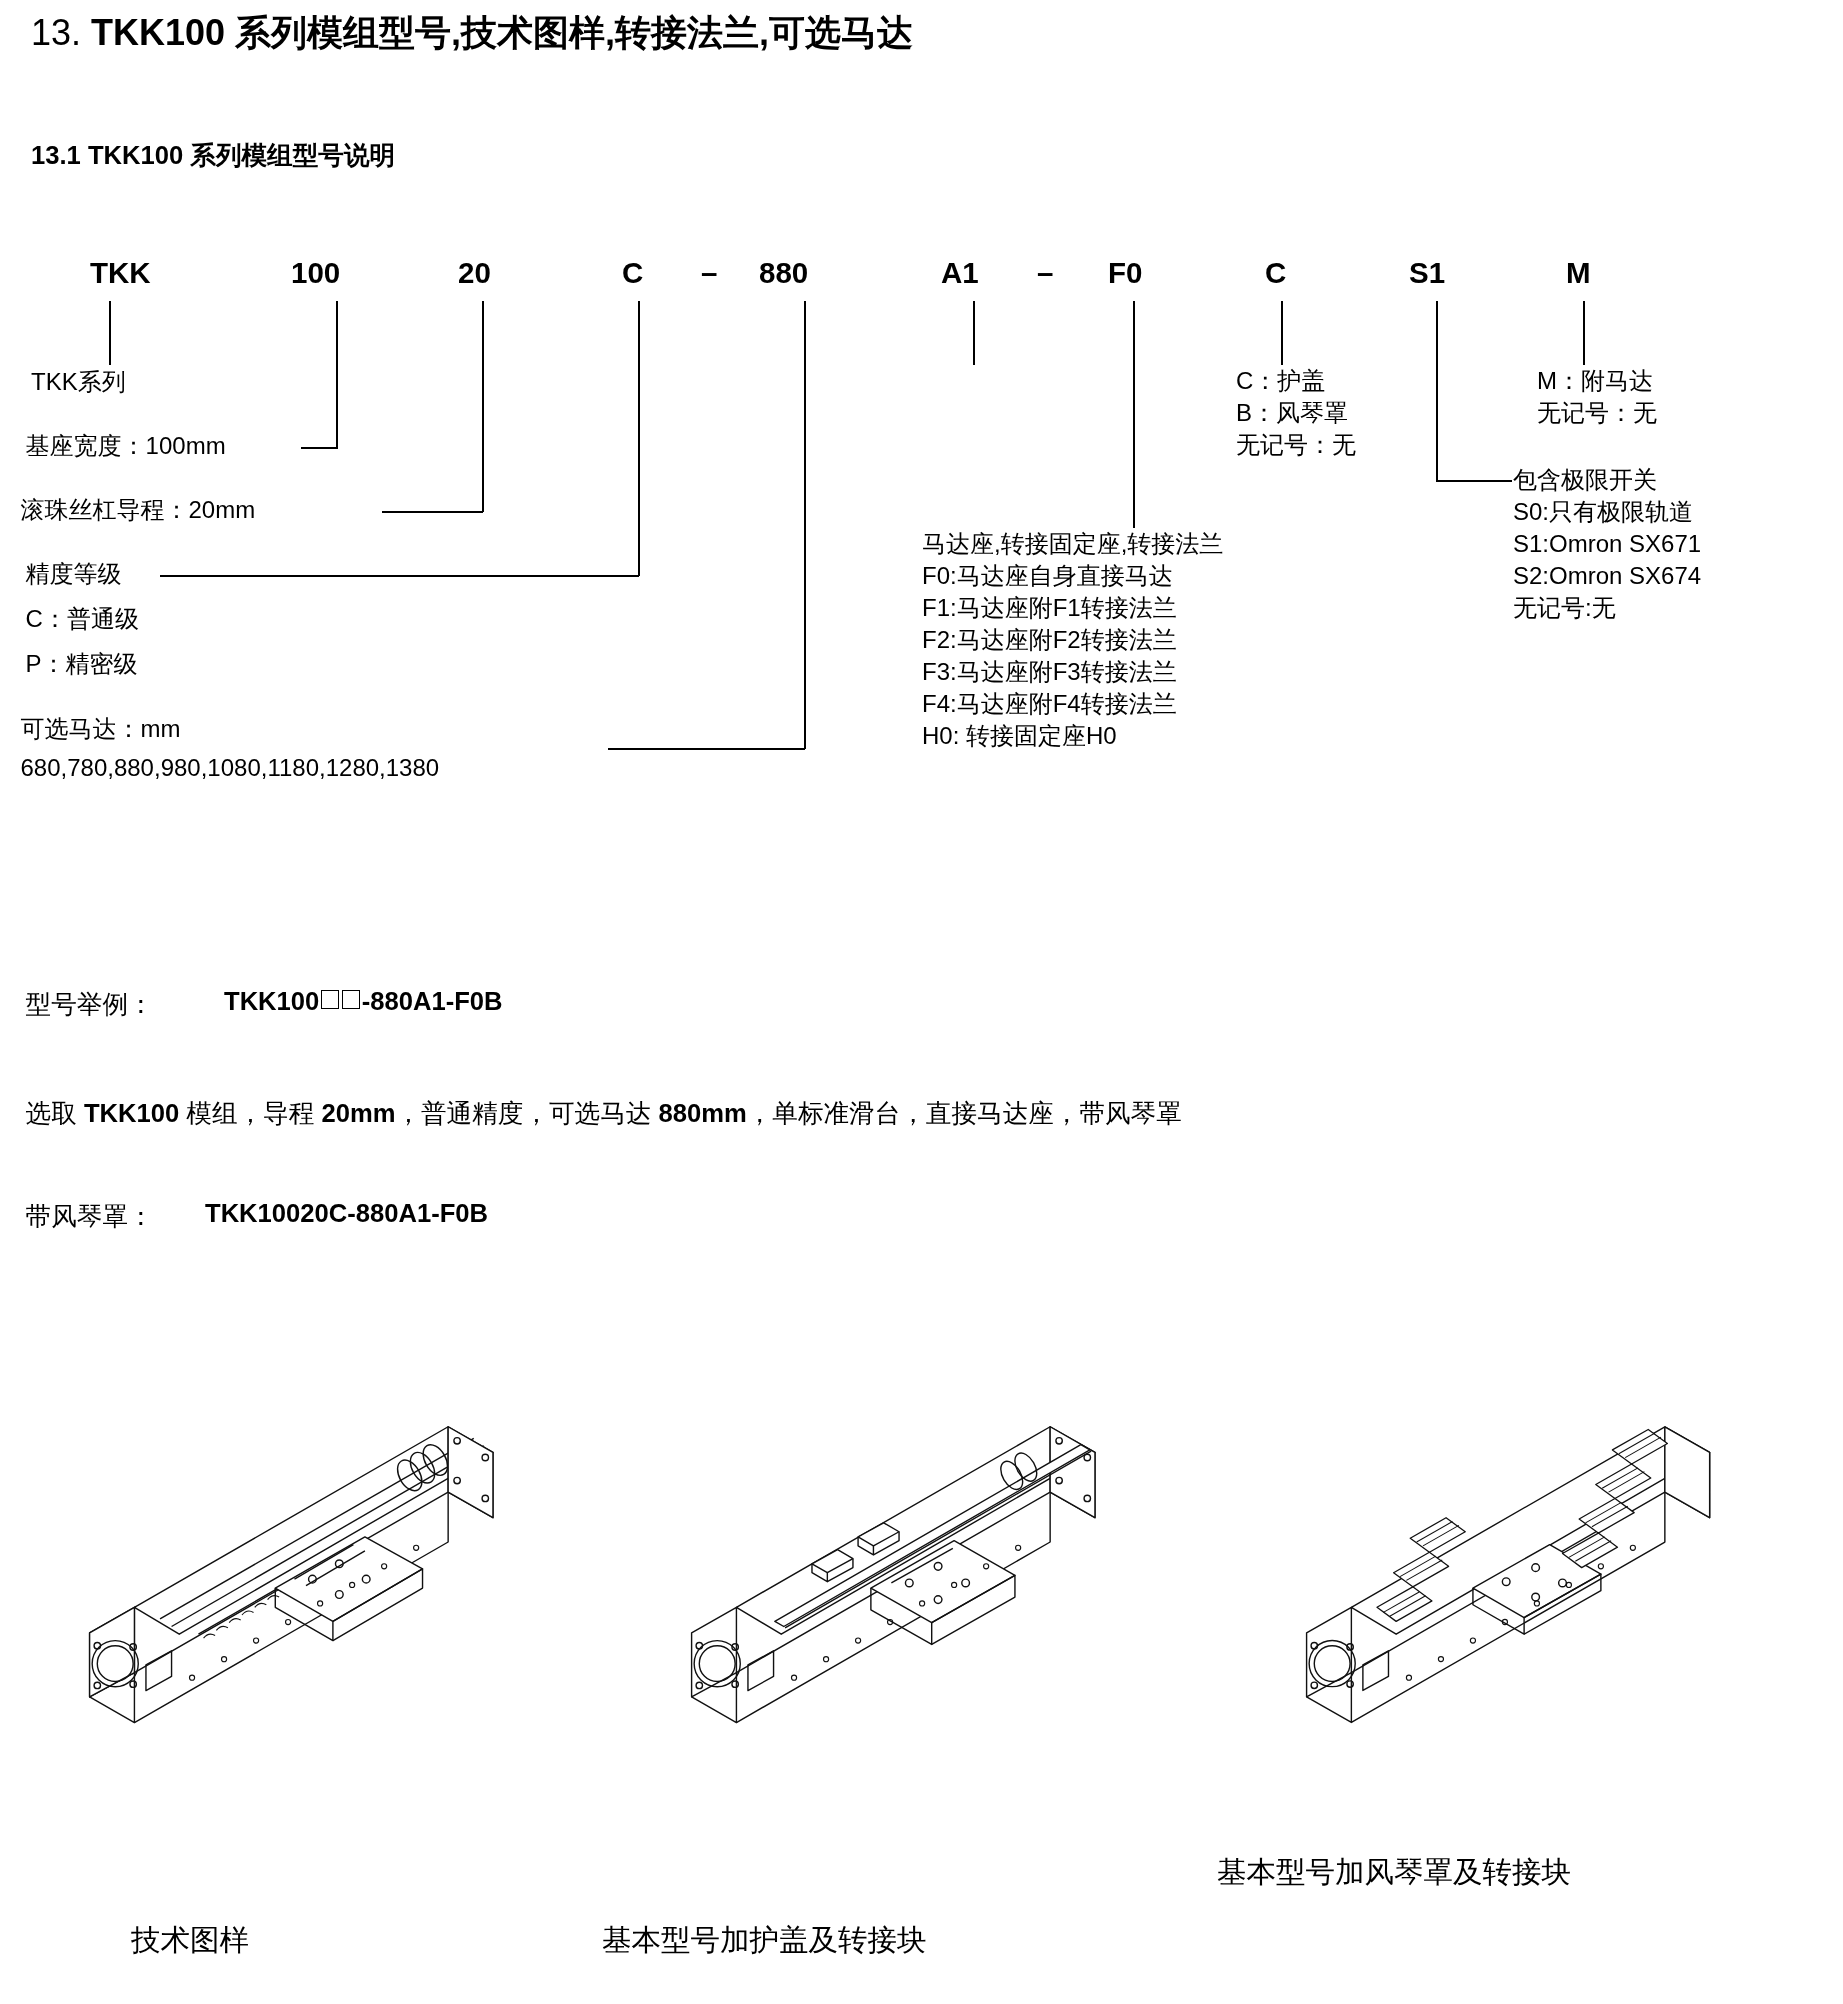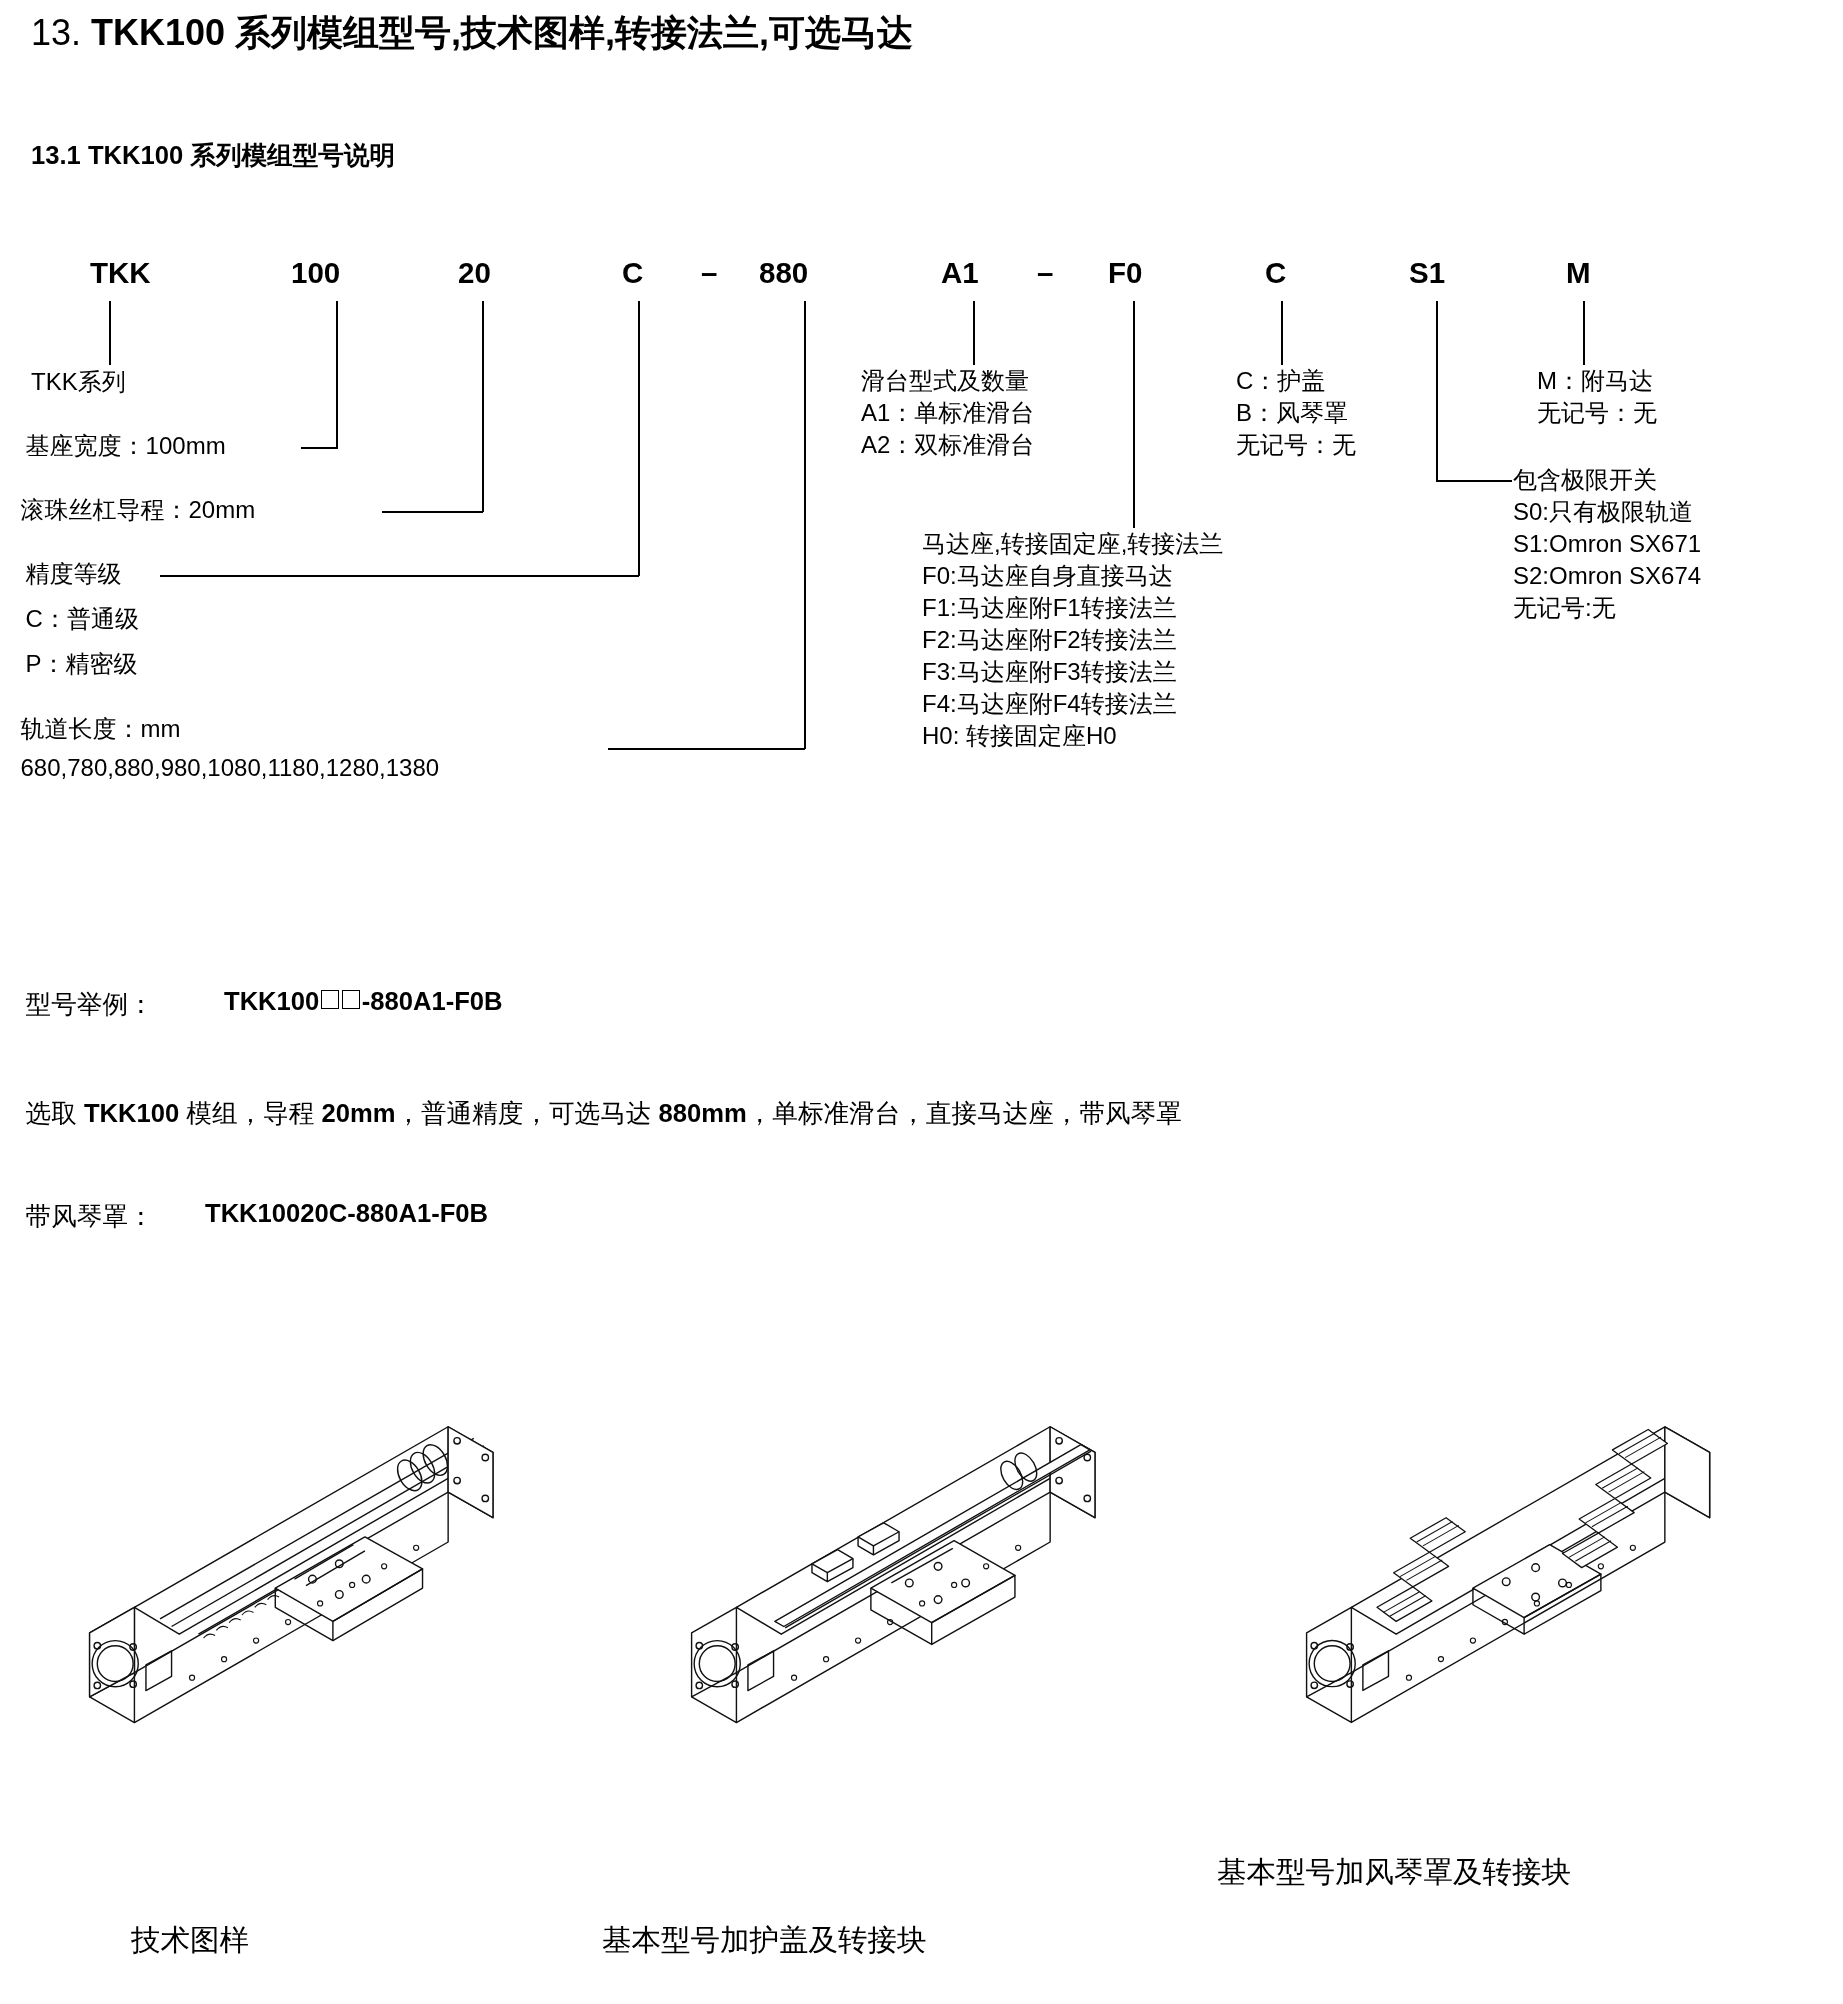--- a/index.html
+++ b/index.html
@@ -186,28 +186,23 @@
   <div class="hline" style="left:1436px; top:480px; width:76px;"></div>
 
   <div class="vline" style="left:1583px; top:301px; height:64px;"></div>
 
   <div class="ltext" style="left:31px; top:366px;">TKK系列</div>
   <div class="ltext" style="left:25.6px; top:430px;">基座宽度：100mm</div>
   <div class="ltext" style="left:20.5px; top:494px;">滚珠丝杠导程：20mm</div>
   <div class="ltext" style="left:25.6px; top:558px;">精度等级</div>
   <div class="ltext" style="left:25.6px; top:603px;">C：普通级</div>
   <div class="ltext" style="left:25.6px; top:648px;">P：精密级</div>
-  <div class="ltext" style="left:20.5px; top:713px;">轨道长度：mm</div>
+  <div class="ltext" style="left:20.5px; top:713px;">可选马达：mm</div>
   <div class="ltext" style="left:20.5px; top:754px;">680,780,880,980,1080,1180,1280,1380</div>
 
-  <div class="blk" style="left:861px; top:365px;">
-    <div>滑台型式及数量</div>
-    <div>A1：单标准滑台</div>
-    <div>A2：双标准滑台</div>
-  </div>
 
   <div class="blk" style="left:922px; top:528px;">
     <div>马达座,转接固定座,转接法兰</div>
     <div>F0:马达座自身直接马达</div>
     <div>F1:马达座附F1转接法兰</div>
     <div>F2:马达座附F2转接法兰</div>
     <div>F3:马达座附F3转接法兰</div>
     <div>F4:马达座附F4转接法兰</div>
     <div>H0: 转接固定座H0</div>
   </div>

